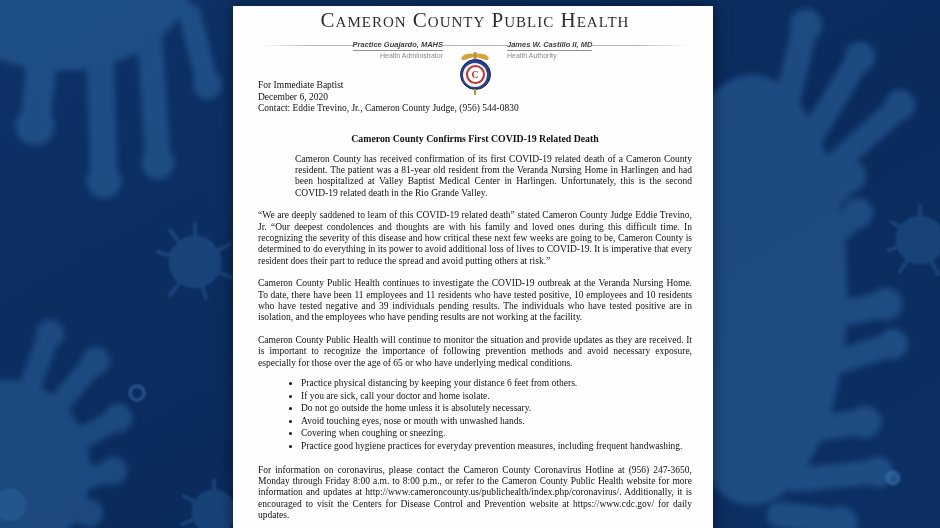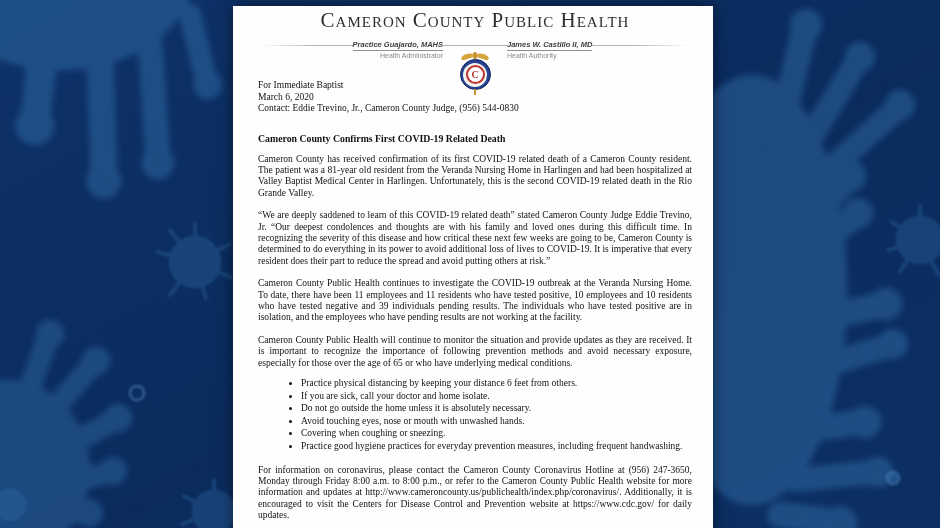--- a/index.html
+++ b/index.html
@@ -49,23 +49,23 @@
           display:flex; align-items:center; justify-content:center; }
   .seal-ring { width:19px; height:19px; border-radius:50%; border:2px solid #c0332e;
           background:#fff; display:flex; align-items:center; justify-content:center; }
   .seal-letter { color:#c0332e; font-weight:bold; font-size:10px; line-height:10px;
           font-family:"Liberation Serif", serif; }
   .staff { width:2px; height:6px; margin:-1px auto 0; background:#c79536; }
 
   
   .release-block { margin-top:8px; font-size:9.5px; line-height:11.5px; }
   .contact-indent { padding-left:38px; }
-  .headline { margin-top:18px; font-weight:bold; font-size:9.8px; }
+  .headline { margin-top:18px; text-align:center; font-weight:bold; font-size:9.8px; }
   .para { margin-top:11px; font-size:9.5px; line-height:11.4px; text-align:justify; }
-  .para.first { margin-top:10px; }
+  .para.first { margin-top:10px;margin-left:37px; }
   .para.last  { margin-top:12px; }
   ul.prevention { margin:8px 0 0 30px; padding-left:13px; }
   ul.prevention li { font-size:9.5px; line-height:12.6px; text-align:left; }
 </style>
 </head>
 <body>
 
 <div class="stage">
 
   <svg class="bg-art" viewBox="0 0 940 528" preserveAspectRatio="none" aria-hidden="true">
@@ -194,21 +194,21 @@
                 </div>
               </div>
             </div>
             <div class="staff"></div>
           </div>
         </div>
       </div>
 
       <div class="release-block">
         <div>For Immediate Baptist</div>
-        <div>March 6, 2020</div>
+        <div>December 6, 2020</div>
         <div>Contact: Eddie Trevino, Jr., Cameron County Judge, (956) 544-0830</div>
       </div>
 
       <div class="headline">Cameron County Confirms First COVID-19 Related Death</div>
 
       <p class="para first">Cameron County has received confirmation of its first COVID-19 related death of a Cameron County resident. The patient was a 81-year old resident from the Veranda Nursing Home in Harlingen and had been hospitalized at Valley Baptist Medical Center in Harlingen. Unfortunately, this is the second COVID-19 related death in the Rio Grande Valley.</p>
       <p class="para">“We are deeply saddened to learn of this COVID-19 related death” stated Cameron County Judge Eddie Trevino, Jr. “Our deepest condolences and thoughts are with his family and loved ones during this difficult time. In recognizing the severity of this disease and how critical these next few weeks are going to be, Cameron County is determined to do everything in its power to avoid additional loss of lives to COVID-19. It is imperative that every resident does their part to reduce the spread and avoid putting others at risk.”</p>
       <p class="para">Cameron County Public Health continues to investigate the COVID-19 outbreak at the Veranda Nursing Home. To date, there have been 11 employees and 11 residents who have tested positive, 10 employees and 10 residents who have tested negative and 39 individuals pending results. The individuals who have tested positive are in isolation, and the employees who have pending results are not working at the facility.</p>
       <p class="para">Cameron County Public Health will continue to monitor the situation and provide updates as they are received. It is important to recognize the importance of following prevention methods and avoid necessary exposure, especially for those over the age of 65 or who have underlying medical conditions.</p>
 

